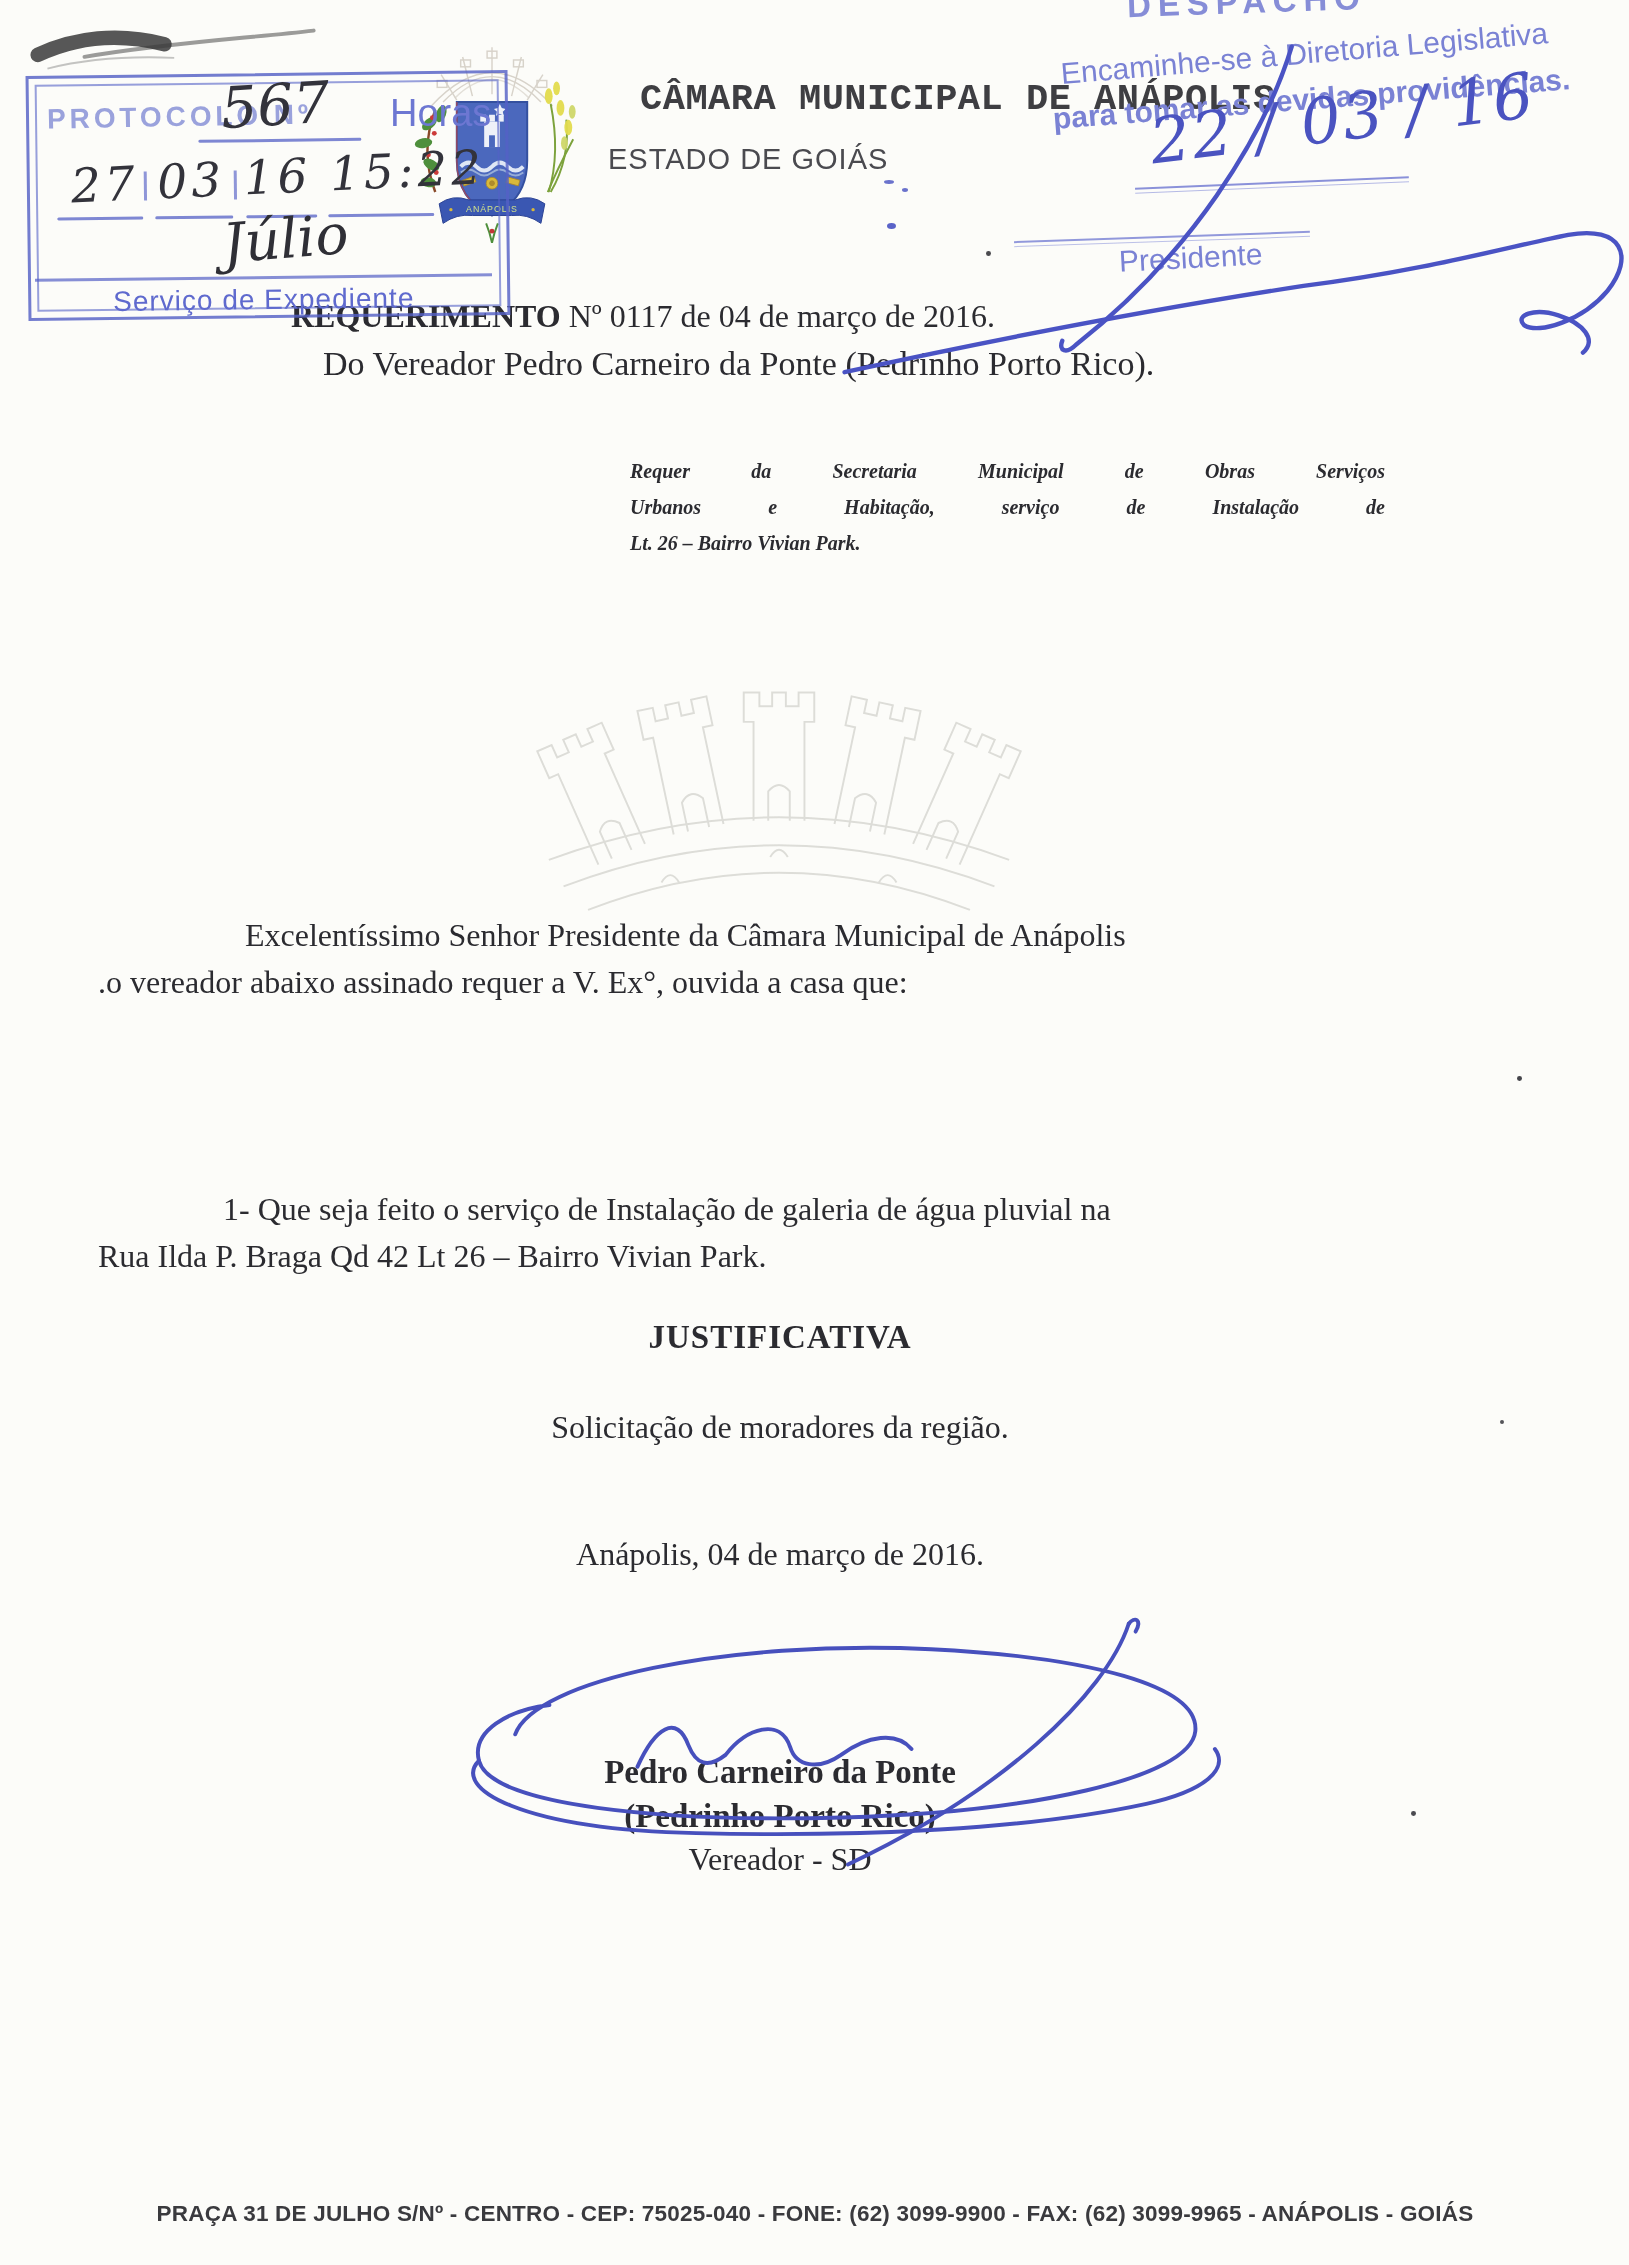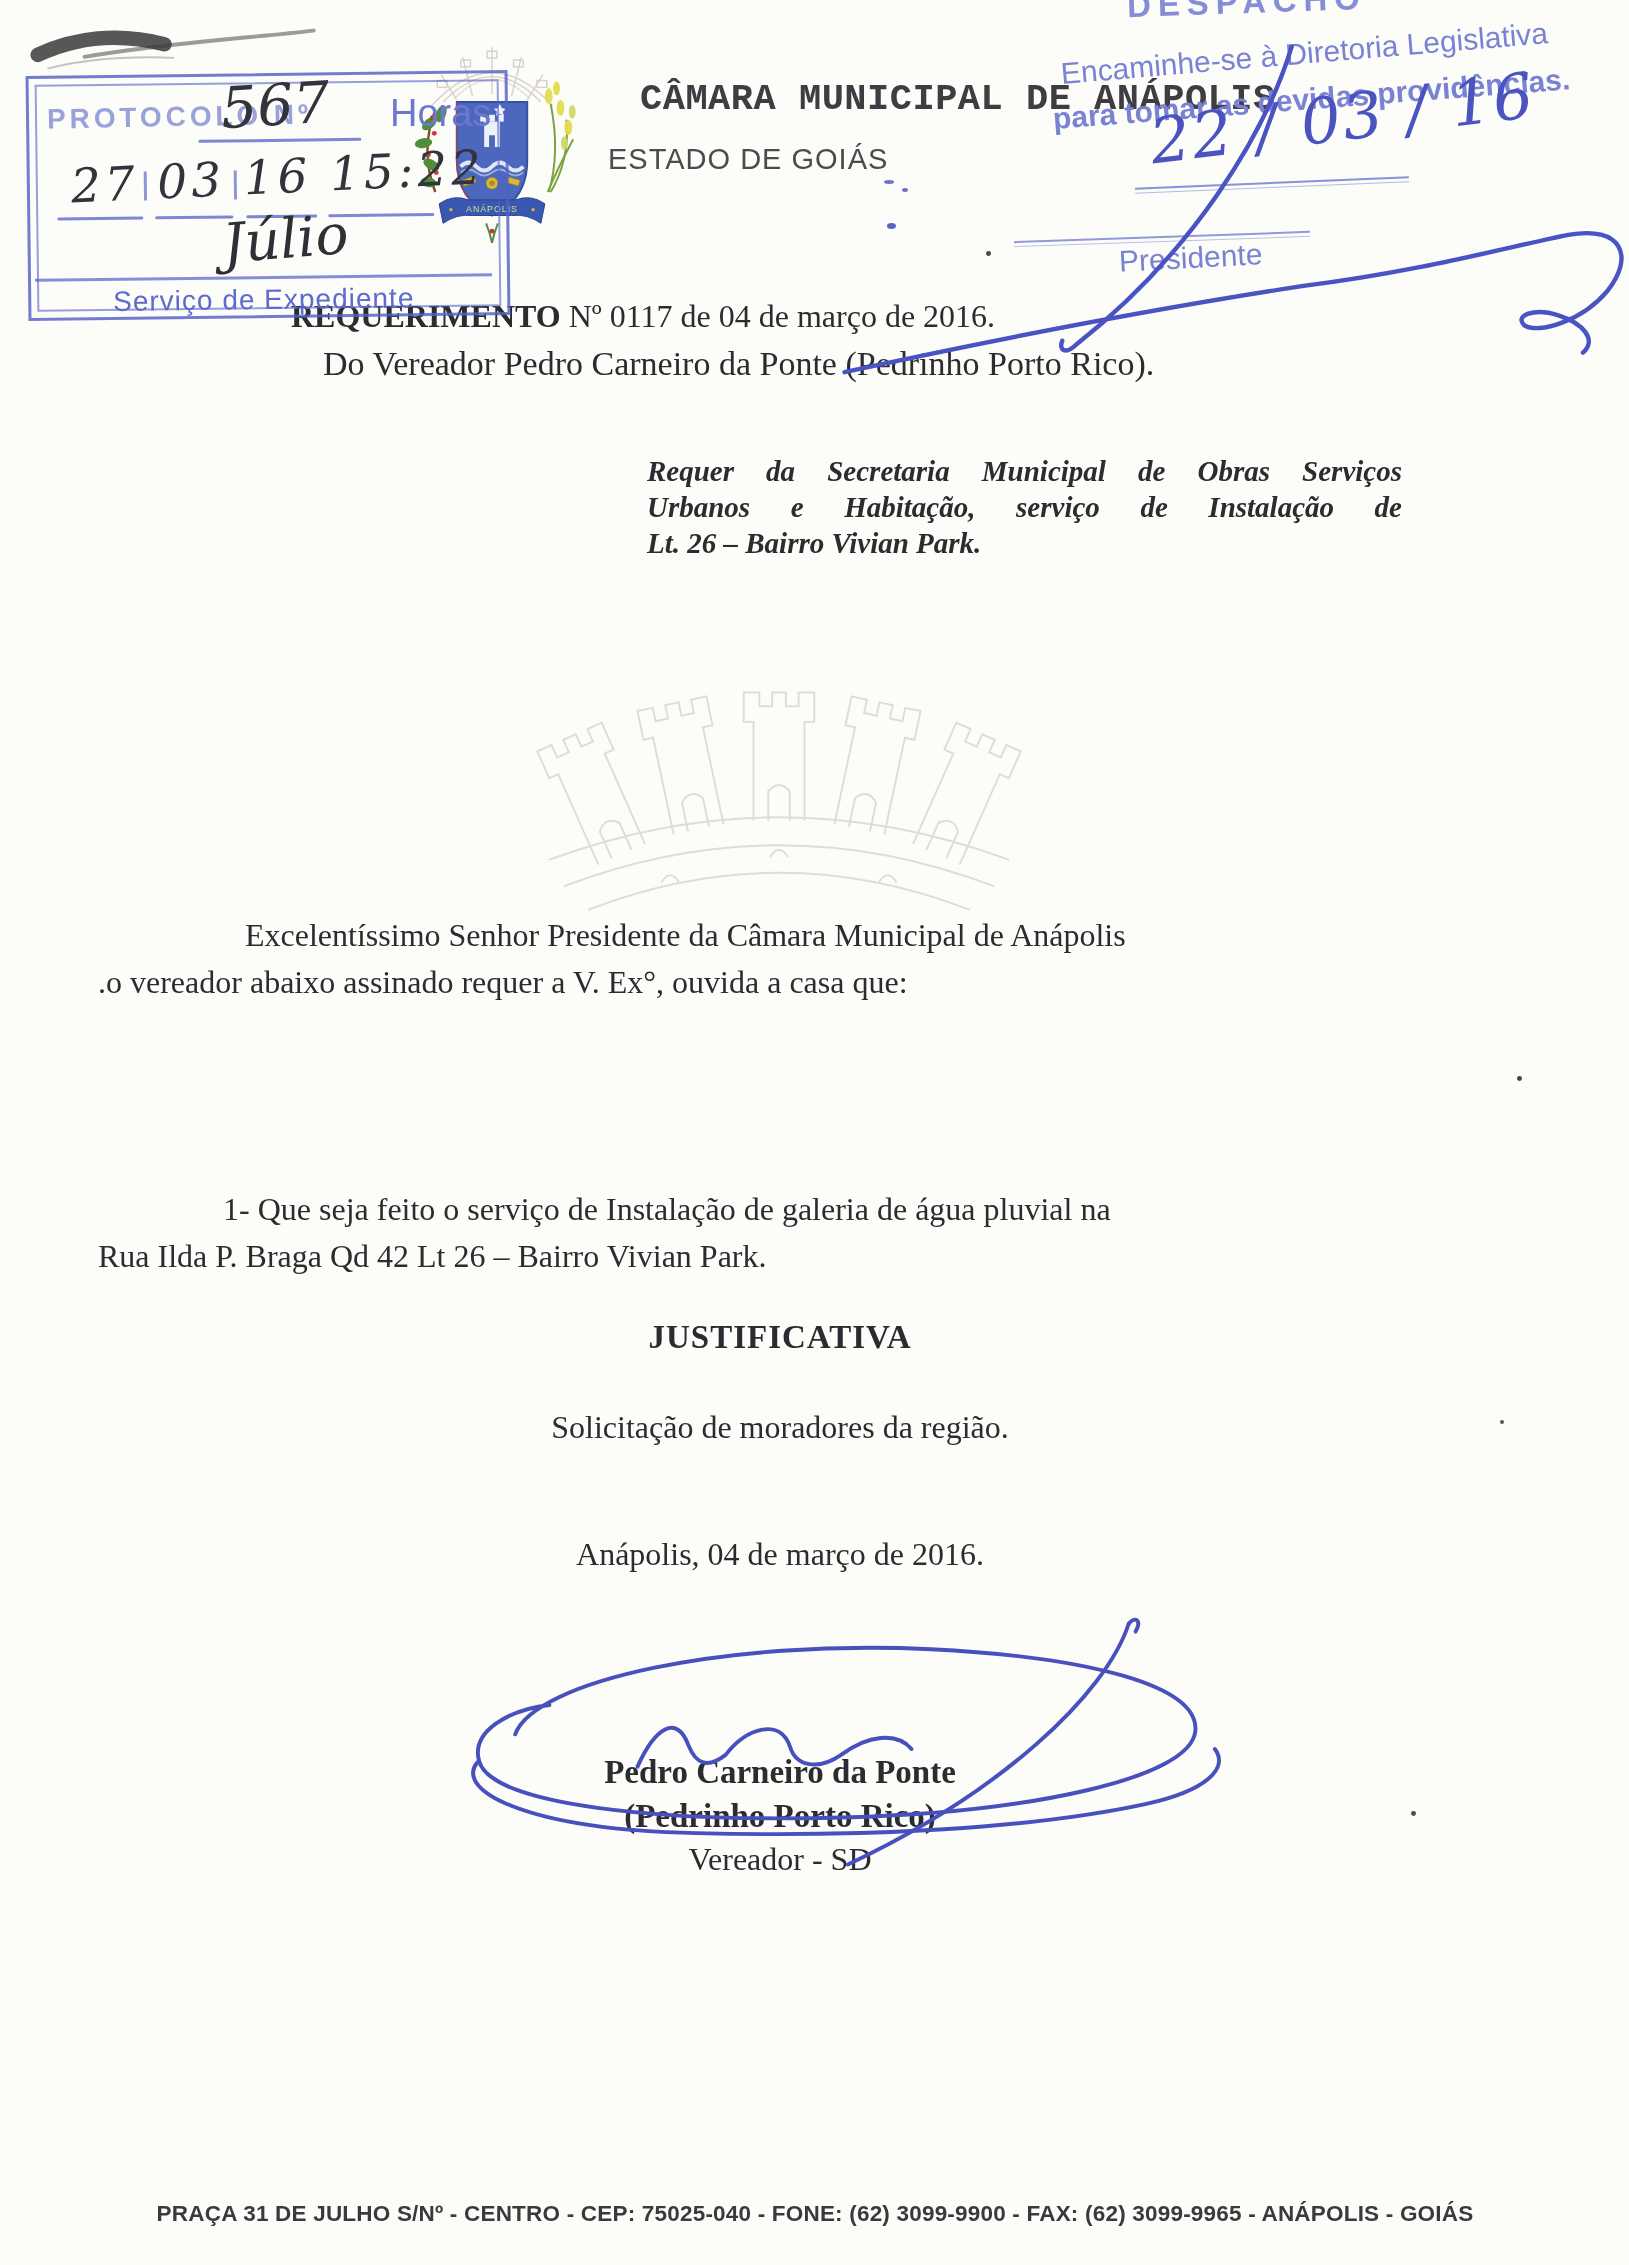--- a/index.html
+++ b/index.html
@@ -59,21 +59,21 @@
   }
   .desp-line1{left:1135px;top:182px;width:274px;transform:rotate(-2.4deg);
     border-top:2.9px solid rgba(110,119,210,.8);border-bottom:1px solid rgba(110,119,210,.5);height:2.9px;background:none;}
   .desp-line2{left:1014px;top:236px;width:296px;transform:rotate(-2deg);
     border-top:2.9px solid rgba(110,119,210,.75);border-bottom:1px solid rgba(110,119,210,.45);height:2.9px;background:none;}
   .presidente-label{left:1119px;top:241px;font-size:30px;transform:rotate(-3deg);font-weight:500;z-index:4;}
   
   .doc-title{left:291px;top:298px;font-size:32px;white-space:nowrap;z-index:2;}
   .doc-title b{font-weight:bold;}
   .doc-author{left:323px;top:345px;font-size:34px;white-space:nowrap;}
-  .ementa{left:647px;top:453px;width:755px;font-size:29px;font-weight:bold;font-style:italic;line-height:36px;}
+  .ementa{left:630px;top:453px;width:755px;font-size:20px;font-weight:bold;font-style:italic;line-height:36px;}
   .ementa .just{text-align:justify;text-align-last:justify;}
   .bodycol{left:98px;width:1364px;font-size:32px;line-height:47px;}
   .ind{padding-left:125px;}
   .ind2{padding-left:147px;}
   .center{text-align:center;}
   .justif-title{left:98px;top:1319px;width:1364px;text-align:center;font-size:33px;font-weight:bold;letter-spacing:1px;}
   .sig-name{left:98px;top:1754px;width:1364px;text-align:center;font-size:33px;font-weight:bold;}
   .sig-alias{left:98px;top:1798px;width:1364px;text-align:center;font-size:33px;font-weight:bold;}
   .sig-role{left:98px;top:1841px;width:1364px;text-align:center;font-size:32px;}
   .footer-address{

